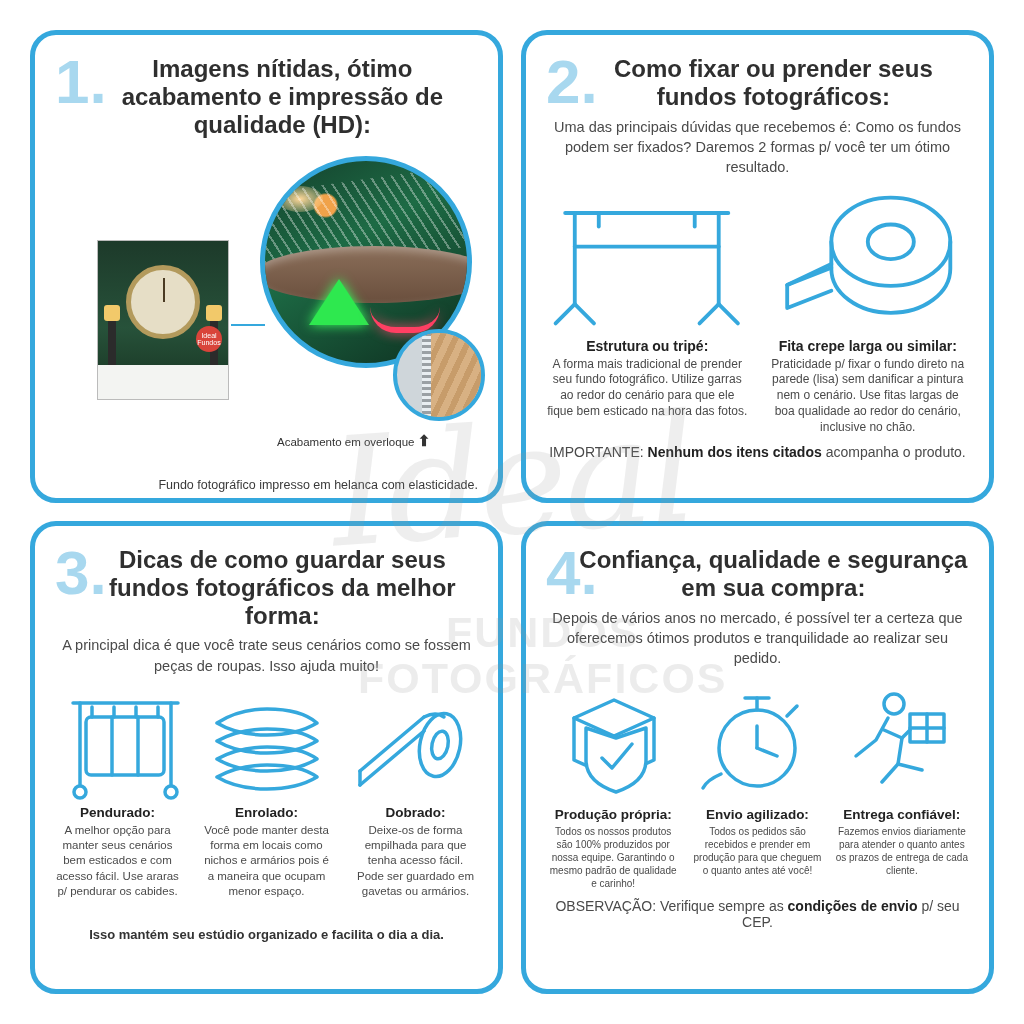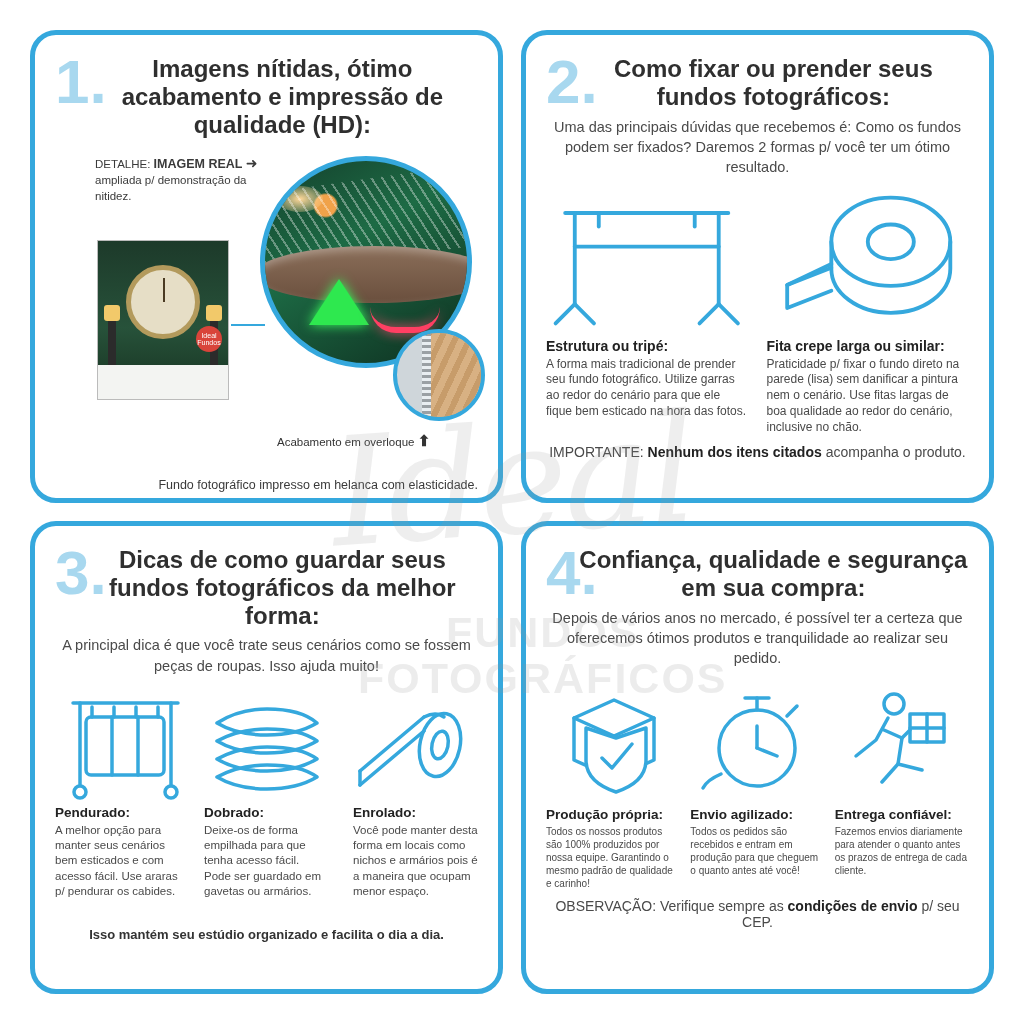--- a/index.html
+++ b/index.html
@@ -244,21 +244,21 @@
     color: #3a3a3a;
     border-top: 0;
     margin-top: 4px;
   }
 
   
   .icon-row { display: flex; justify-content: center; gap: 20px; margin-top: 6px; }
   .icon-box { width: 210px; height: 150px; position: relative; }
   svg.ic { display: block; width: 100%; height: 100%; }
   .cols2 { display: flex; gap: 18px; margin-top: 2px; }
-  .col { flex: 1; }
+  .col { flex: 1; text-align: center; }
   .col h4 { font-size: 14px; color: #222; margin-bottom: 3px; }
   .col p { font-size: 12px; line-height: 1.32; color: #4a4a4a; }
 
   
   .cols3 { display: flex; gap: 24px; margin-top: 4px; }
   .cols3 .col h4 { font-size: 13.5px; }
   .cols3 .col p { font-size: 11.5px; line-height: 1.32; }
   .icon-row3 { display: flex; justify-content: space-around; align-items: flex-end; margin-top: 10px; height: 115px; }
   .icon-box3 { width: 135px; height: 112px; }
 
@@ -282,26 +282,20 @@
     </div>
   </div>
 
   <div class="card">
     <div class="card-head">
       <div class="num">1.</div>
       <div class="title">Imagens nítidas, ótimo acabamento e impressão de qualidade (HD):</div>
     </div>
 
     <div class="c1-body">
-      <div class="detail-label">
-        <span>DETALHE:</span>
-        <b>IMAGEM REAL</b>
-        <span class="arrow-r">➜</span><br>
-        <span>ampliada p/ demonstração da nitidez.</span>
-      </div>
 
       <div class="photo">
         <div class="lamp-l"></div>
         <div class="lamp-r"></div>
         <div class="clock"></div>
         <div class="snow"></div>
         <div class="badge">Ideal Fundos</div>
       </div>
 
       <div class="zoom-big">
@@ -424,26 +418,26 @@
         </svg>
       </div>
     </div>
 
     <div class="cols3">
       <div class="col">
         <h4>Pendurado:</h4>
         <p>A melhor opção para manter seus cenários bem esticados e com acesso fácil. Use araras p/ pendurar os cabides.</p>
       </div>
       <div class="col">
+        <h4>Enrolado:</h4>
+        <p>Você pode manter desta forma em locais como nichos e armários pois é a maneira que ocupam menor espaço.</p>
+      </div>
+      <div class="col">
         <h4>Dobrado:</h4>
         <p>Deixe-os de forma empilhada para que tenha acesso fácil. Pode ser guardado em gavetas ou armários.</p>
-      </div>
-      <div class="col">
-        <h4>Enrolado:</h4>
-        <p>Você pode manter desta forma em locais como nichos e armários pois é a maneira que ocupam menor espaço.</p>
       </div>
     </div>
 
     <div class="bold-center">
       <br>
       <span>Isso mantém seu estúdio organizado e facilita o dia a dia.</span>
     </div>
   </div>
 
   <div class="card">
@@ -489,21 +483,21 @@
       </div>
     </div>
 
     <div class="cols4">
       <div class="col">
         <h4>Produção própria:</h4>
         <p>Todos os nossos produtos são 100% produzidos por nossa equipe. Garantindo o mesmo padrão de qualidade e carinho!</p>
       </div>
       <div class="col">
         <h4>Envio agilizado:</h4>
-        <p>Todos os pedidos são recebidos e entram em produção para que cheguem o quanto antes até você!</p>
+        <p>Todos os pedidos são recebidos e prender em produção para que cheguem o quanto antes até você!</p>
       </div>
       <div class="col">
         <h4>Entrega confiável:</h4>
         <p>Fazemos envios diariamente para atender o quanto antes os prazos de entrega de cada cliente.</p>
       </div>
     </div>
 
     <div class="note">
       <span>OBSERVAÇÃO: Verifique sempre as</span>
       <b>condições de envio</b>

